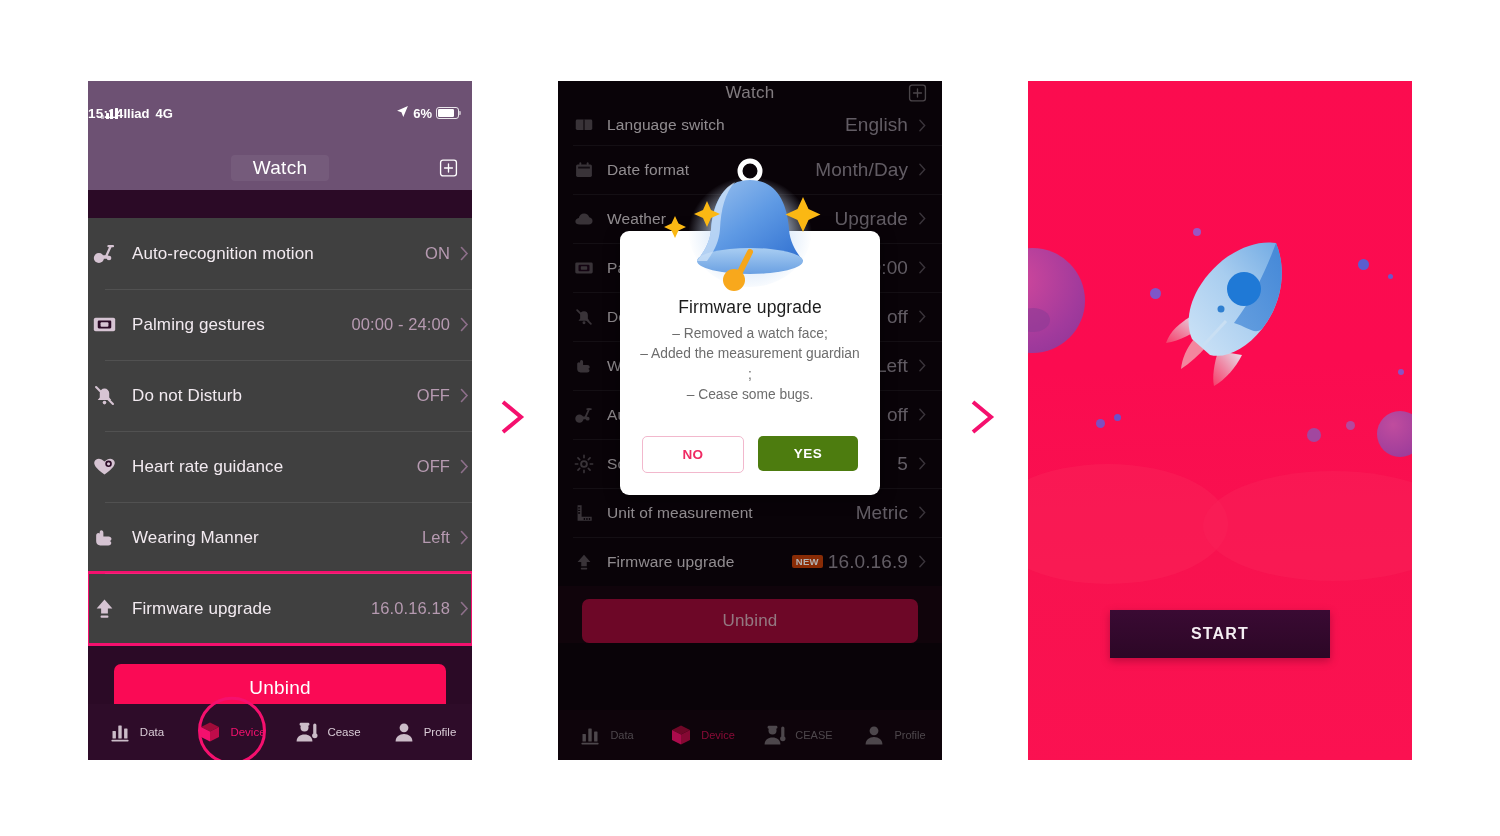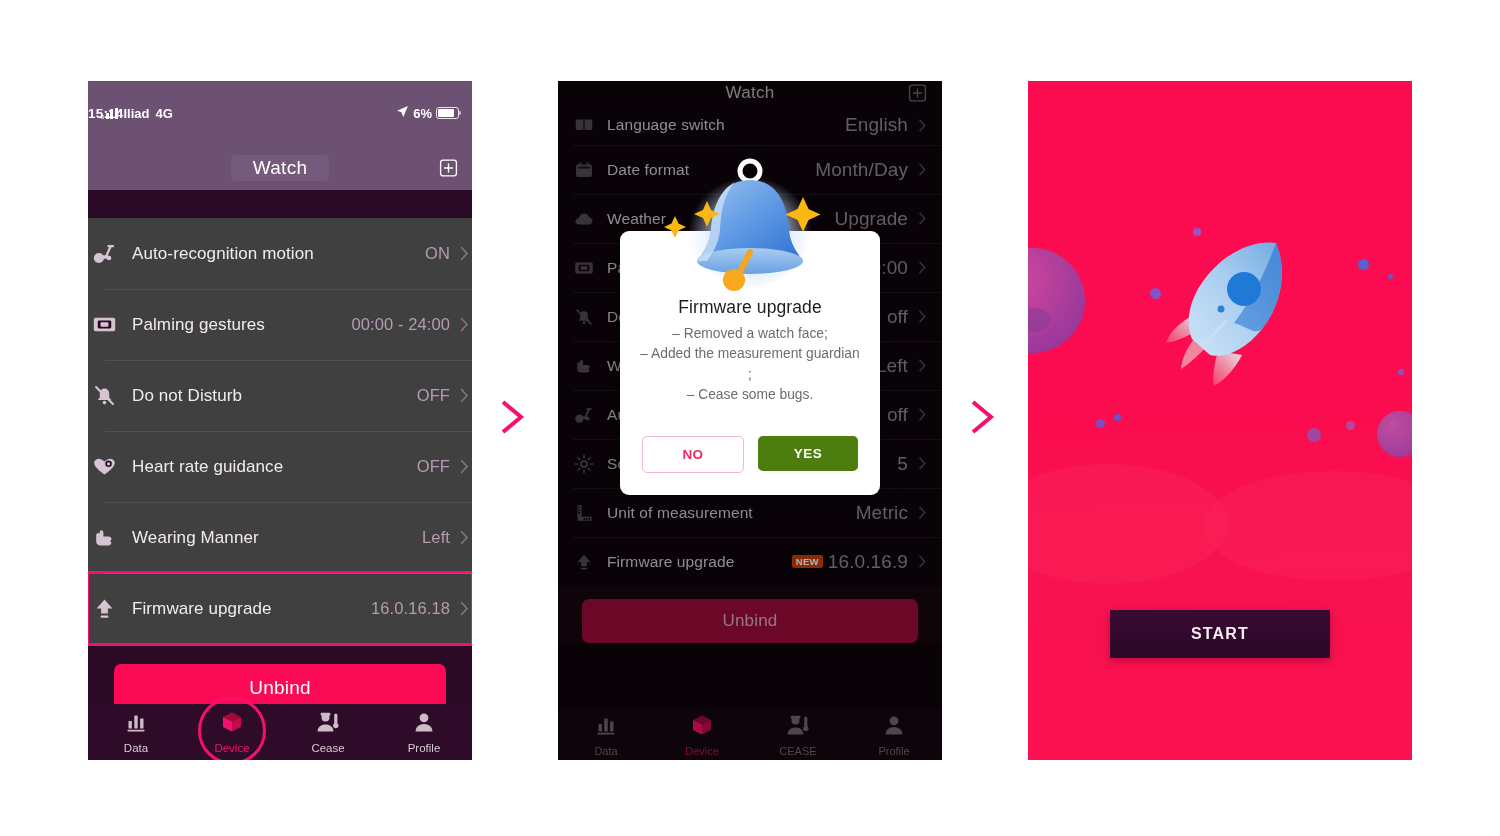--- a/index.html
+++ b/index.html
@@ -65,21 +65,21 @@
 
   .hl{outline:3px solid #f5106e;outline-offset:-1px;z-index:4;}
 
   .unbind-zone{background:#2b0a26;padding:20px 26px 0;}
   .unbind{height:47px;border-radius:7px;background:#fa0a55;color:#ffffff;
           font-size:19px;display:flex;align-items:center;justify-content:center;
           letter-spacing:.2px;}
 
   .tabbar{position:absolute;left:0;right:0;bottom:0;height:56px;
           background:#2e0c29;display:flex;align-items:center;}
-  .tab{flex:1;display:flex;flex-direction:column;align-items:center;
+  .tab{flex:1;display:flex;flex-direction:row;align-items:center;
        justify-content:center;gap:8px;position:relative;}
   .tab .ticon{width:24px;height:24px;}
   .tab .ticon svg{width:100%;height:100%;display:block;}
   .tab .tlbl{font-size:11.5px;color:#d9ccd6;}
   .tab.active .tlbl{color:#f5106e;}
   .ringsel{position:absolute;width:62px;height:62px;border:3px solid #f5106e;
            border-radius:50%;left:50%;top:50%;transform:translate(-50%,-52%);}
 
   
   .s2 .navbar{background:transparent;height:24px;}

